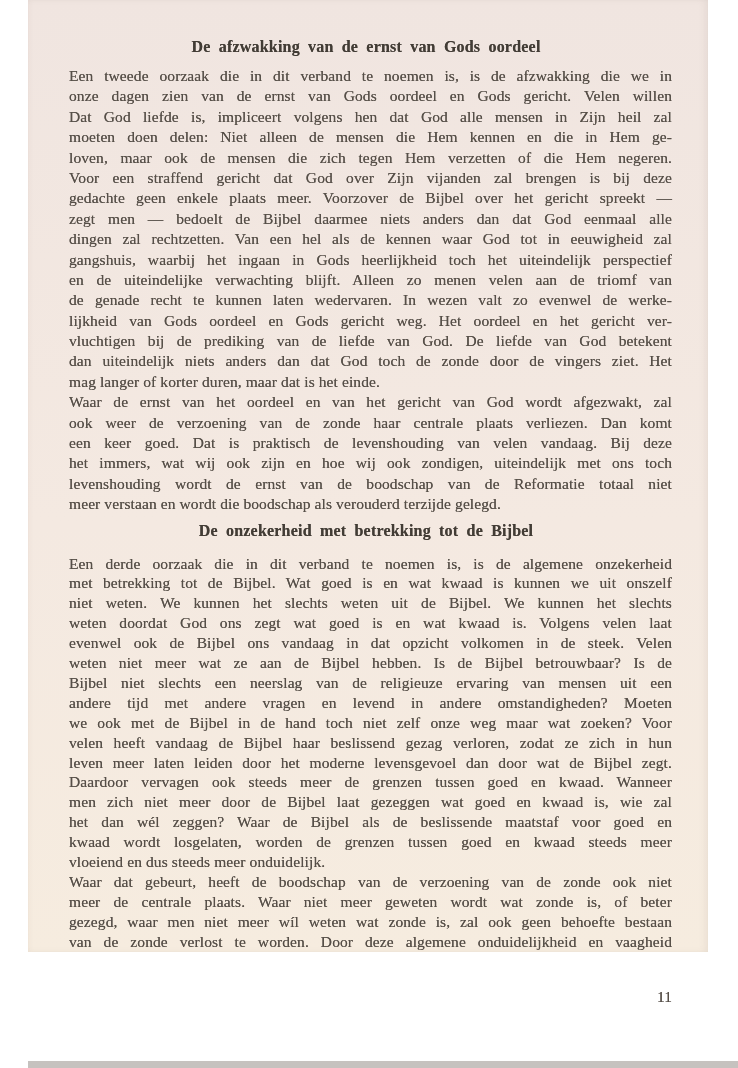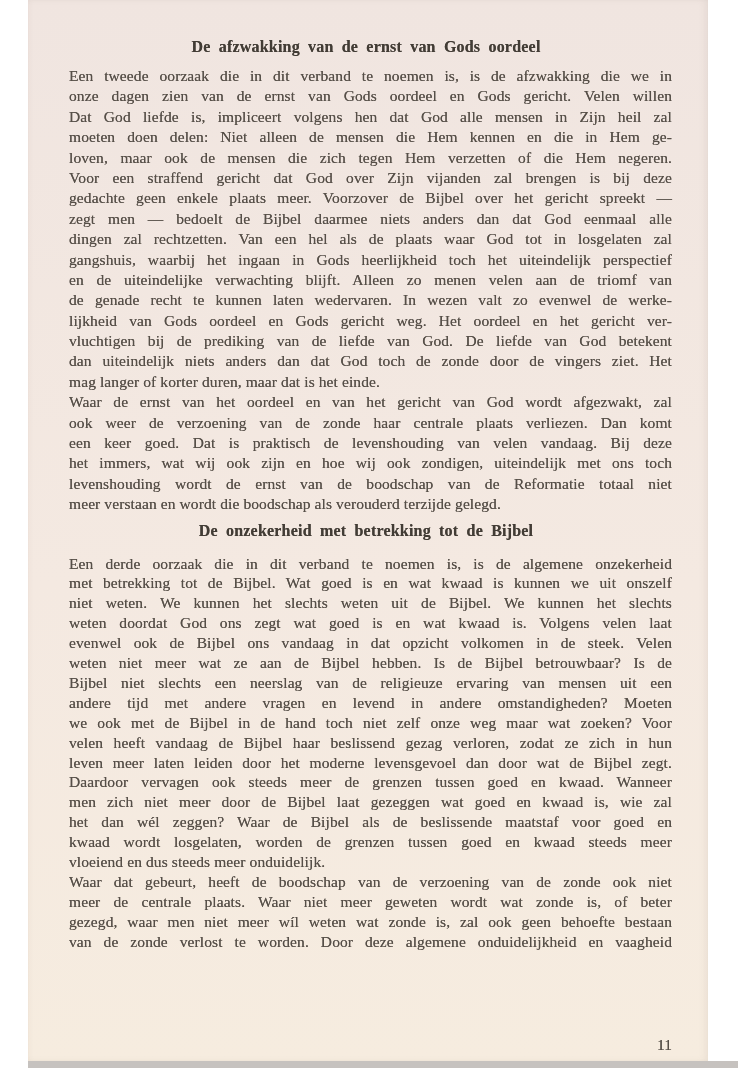--- a/index.html
+++ b/index.html
@@ -13,21 +13,21 @@
     width: 738px;
     height: 1068px;
     overflow: hidden;
     background: #ffffff;
   }
   .page {
     position: absolute;
     left: 28px;
     top: 0;
     width: 680px;
-    height: 1061px;
+    height: 952px;
     background: linear-gradient(180deg,
       var(--paper_top, #f0e5e0) 0%,
       var(--paper_mid, #f4e9e1) 55%,
       var(--paper_bottom, #f6ecdf) 100%);
     box-shadow: inset -4px 0 8px -3px rgba(90,70,60,0.10),
                 inset 3px 0 6px -3px rgba(90,70,60,0.06);
     font-family: Liberation Serif, serif;
   }
   .bottom-strip {
     position: absolute;
@@ -72,42 +72,41 @@
   .sec1 .line { line-height: 19.9px; height: 19.9px; }
   .line.short { text-align-last: left; }
   .page-number {
     position: absolute;
     top: 987px;
     right: 36px;
     font-size: 15.5px;
     line-height: 20px;
     color: var(--text, #564f48);
     text-shadow: 0 0 0.6px rgba(86,79,72,0.85);
-    margin-top: 48px;
   }
 </style>
 </head>
 <body style="--paper_top: #f0e5e0; --paper_mid: #f4e9e1; --paper_bottom: #f6ecdf; --text: #564f48; --heading: #423c35; --bottom_strip: #c6c2bf;">
 
 <div class="viewport">
   <div class="page">
     <div class="content">
 
       <section class="section sec0">
           <div class="heading">De afzwakking van de ernst van Gods oordeel</div>
           <div class="body">
             <div class="line">Een tweede oorzaak die in dit verband te noemen is, is de afzwakking die we in</div>
             <div class="line">onze dagen zien van de ernst van Gods oordeel en Gods gericht. Velen willen</div>
             <div class="line">Dat God liefde is, impliceert volgens hen dat God alle mensen in Zijn heil zal</div>
             <div class="line">moeten doen delen: Niet alleen de mensen die Hem kennen en die in Hem ge-</div>
             <div class="line">loven, maar ook de mensen die zich tegen Hem verzetten of die Hem negeren.</div>
             <div class="line">Voor een straffend gericht dat God over Zijn vijanden zal brengen is bij deze</div>
             <div class="line">gedachte geen enkele plaats meer. Voorzover de Bijbel over het gericht spreekt —</div>
             <div class="line">zegt men — bedoelt de Bijbel daarmee niets anders dan dat God eenmaal alle</div>
-            <div class="line">dingen zal rechtzetten. Van een hel als de plaats waar God tot in losgelaten zal</div>
+            <div class="line">dingen zal rechtzetten. Van een hel als de kennen waar God tot in eeuwigheid zal</div>
             <div class="line">gangshuis, waarbij het ingaan in Gods heerlijkheid toch het uiteindelijk perspectief</div>
             <div class="line">en de uiteindelijke verwachting blijft. Alleen zo menen velen aan de triomf van</div>
             <div class="line">de genade recht te kunnen laten wedervaren. In wezen valt zo evenwel de werke-</div>
             <div class="line">lijkheid van Gods oordeel en Gods gericht weg. Het oordeel en het gericht ver-</div>
             <div class="line">vluchtigen bij de prediking van de liefde van God. De liefde van God betekent</div>
             <div class="line">dan uiteindelijk niets anders dan dat God toch de zonde door de vingers ziet. Het</div>
             <div class="line short">mag langer of korter duren, maar dat is het einde.</div>
             <div class="line">Waar de ernst van het oordeel en van het gericht van God wordt afgezwakt, zal</div>
             <div class="line">ook weer de verzoening van de zonde haar centrale plaats verliezen. Dan komt</div>
             <div class="line">een keer goed. Dat is praktisch de levenshouding van velen vandaag. Bij deze</div>

